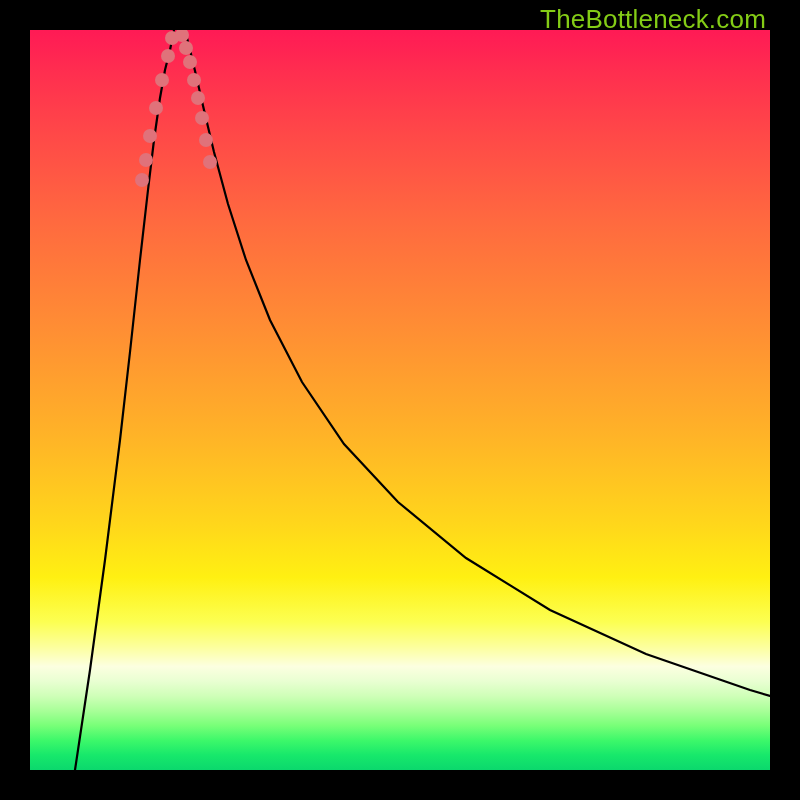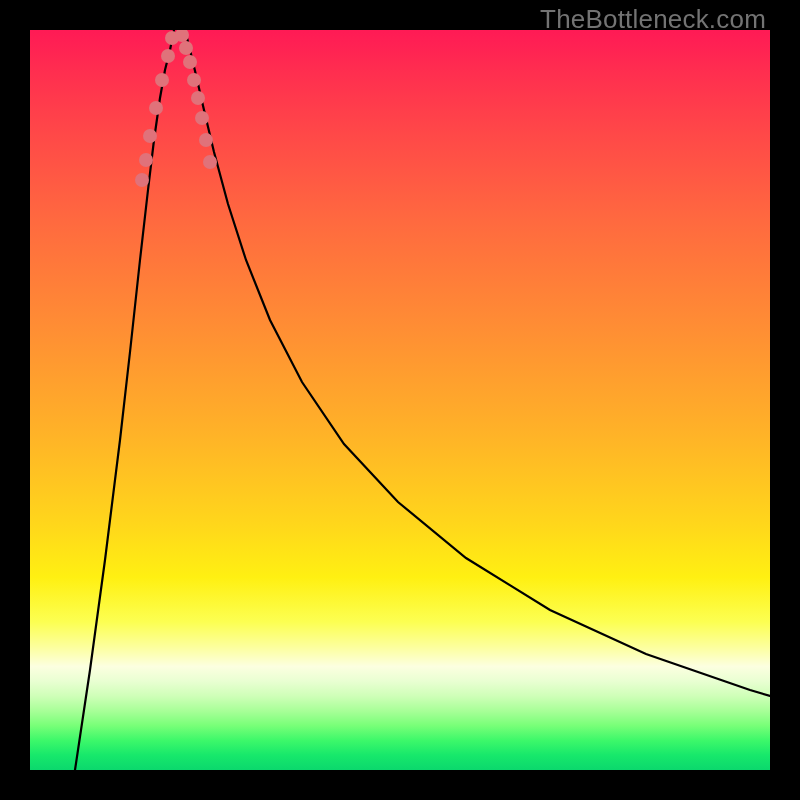--- a/index.html
+++ b/index.html
@@ -52,21 +52,21 @@
       #17e86b 98%,
       #0bd86d 100%
     );
   }
   .attribution {
     position: absolute;
     top: 4px;
     right: 34px;
     font-size: 26px;
     font-weight: 400;
-    color: #737373;
+    color: #84cc16;
     letter-spacing: 0.2px;
   }
   svg.curves {
     position: absolute;
     inset: 0;
   }
 </style>
 </head>
 <body>
 

